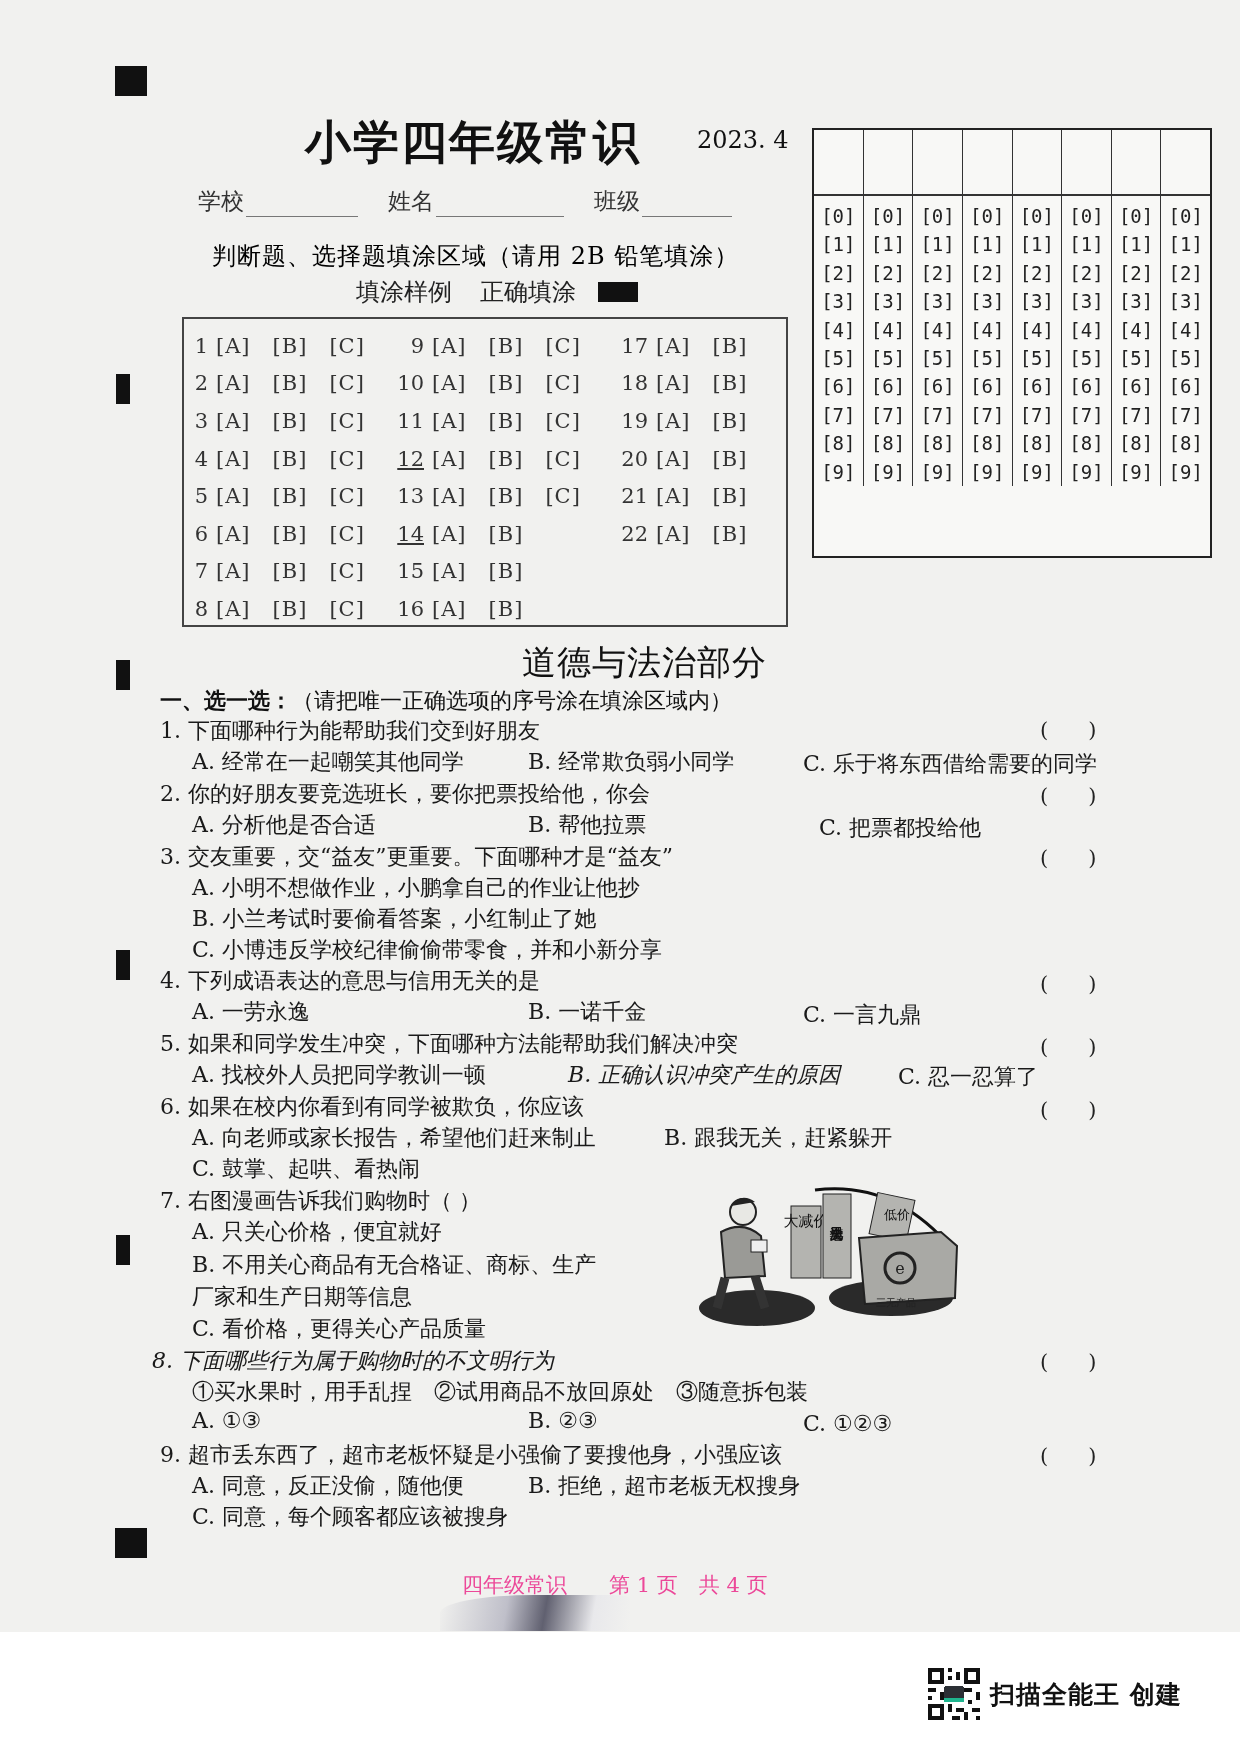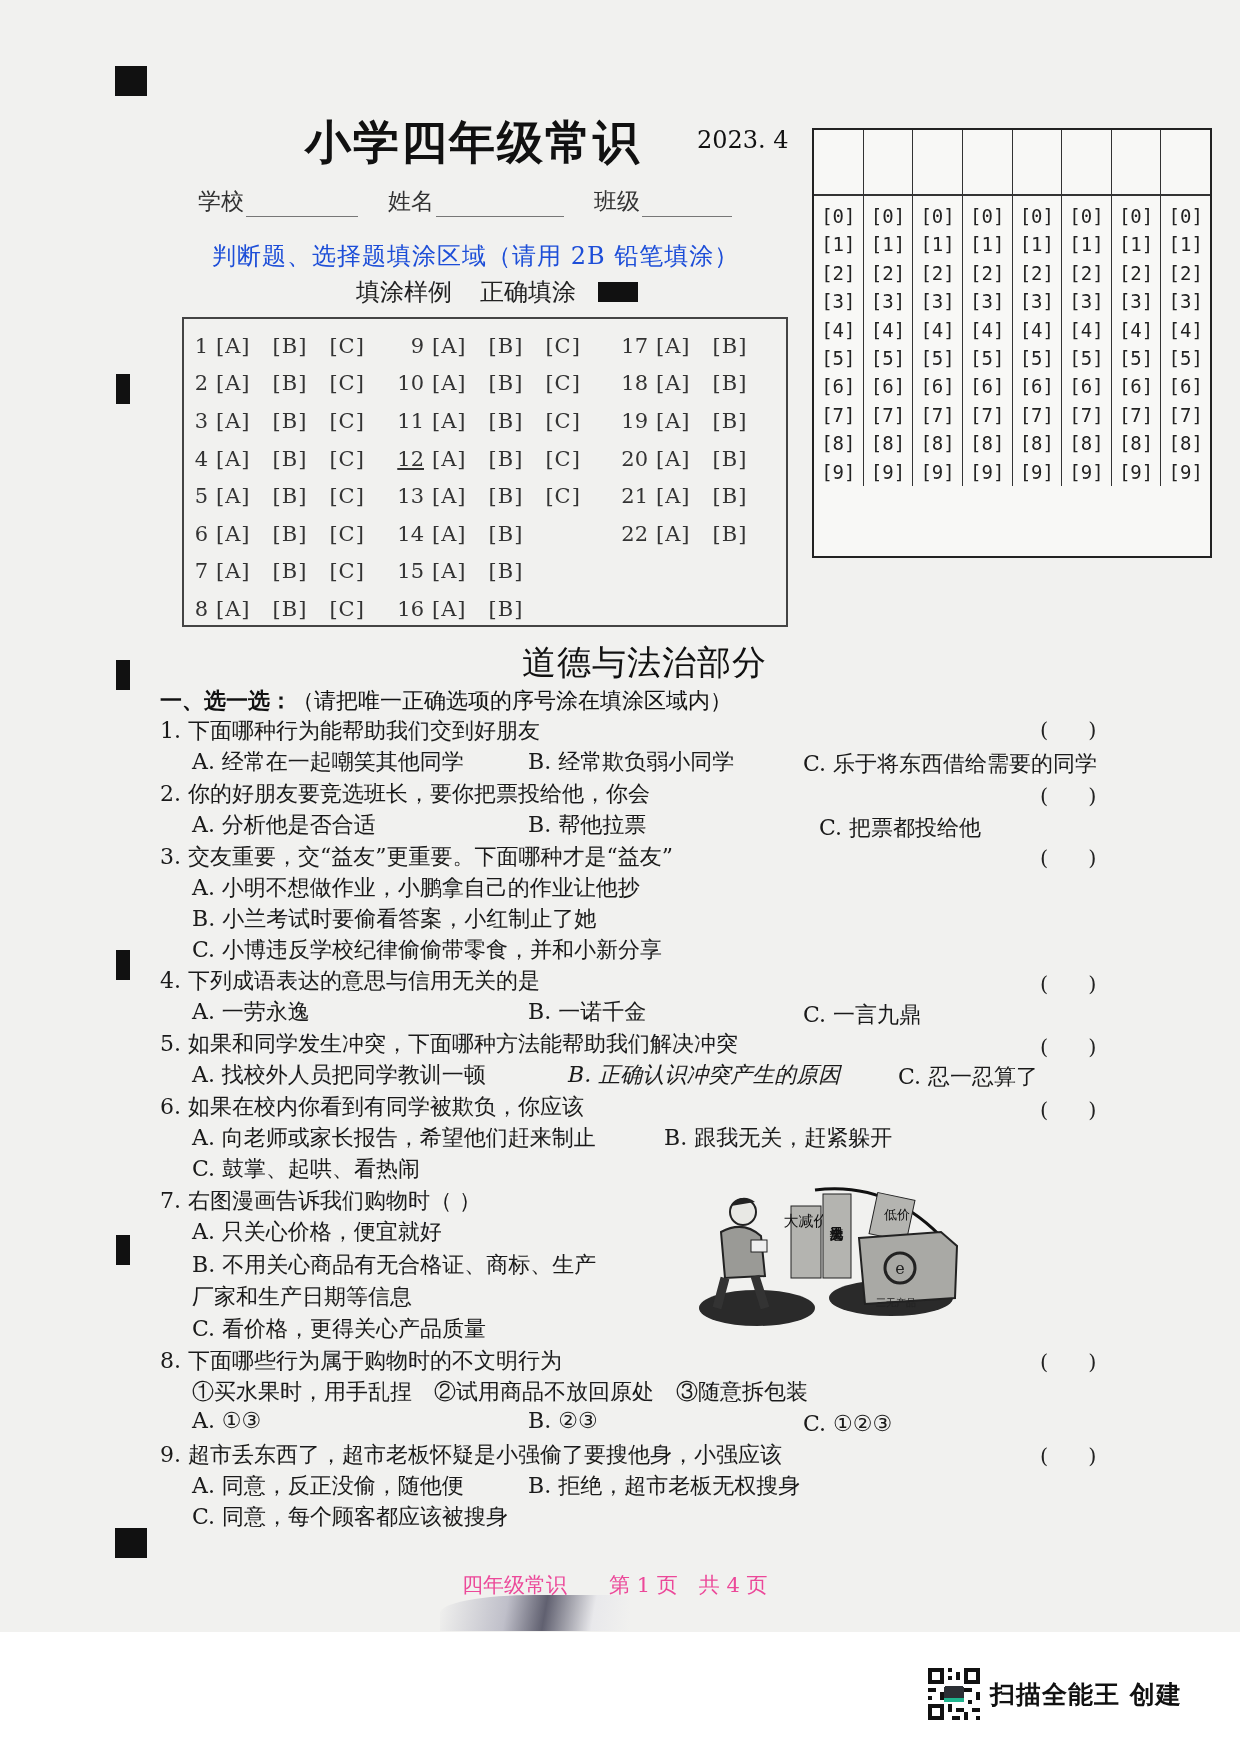--- a/index.html
+++ b/index.html
@@ -16,21 +16,21 @@
   .abs { position:absolute; }
   .marker { position:absolute; background:#111; }
   .title {
     left:305px; top:112px; font-family:"DejaVu Sans","Liberation Sans",sans-serif;
     font-size:46px; font-weight:bold; letter-spacing:2px; color:#111;
   }
   .date { left:697px; top:126px; font-size:24px; color:#111; }
   .fields { left:198px; top:186px; font-size:23px; color:#333; display:flex; gap:8px; }
   .field { display:flex; align-items:flex-end; margin-right:22px; }
   .field .line { display:inline-block; border-bottom:1px solid #777; height:24px; margin-left:2px; }
-  .fill-title { left:212px; top:240px; font-size:24px; color:#1d4ed8; letter-spacing:1px; }
+  .fill-title { left:212px; top:240px; font-size:24px; color:#000000; letter-spacing:1px; }
   .fill-sample { left:356px; top:276px; font-size:24px; color:#222; display:flex; align-items:center; }
   .fill-sample .gap { width:28px; }
   .fill-sample .swatch { width:40px; height:20px; background:#111; margin-left:22px; }
 
   .bubble-box {
     left:182px; top:317px; width:602px; height:306px;
     border:2px solid #444; border-top-width:2px;
   }
   .bub-col { position:absolute; top:8px; }
   .bub-row { height:37.6px; display:flex; align-items:center; font-size:21px; color:#333; white-space:nowrap; }
@@ -193,21 +193,21 @@
         <span class="opt">[B]</span>
         <span class="opt">[C]</span>
       </div>
       <div class="bub-row">
         <span class="qn" style="width: 28px;">13</span>
         <span class="opt">[A]</span>
         <span class="opt">[B]</span>
         <span class="opt">[C]</span>
       </div>
       <div class="bub-row">
-        <span class="qn" style="width: 28px;">14</span>
+        <span class="qn" style="width: 28px; text-decoration: underline;">14</span>
         <span class="opt">[A]</span>
         <span class="opt">[B]</span>
       </div>
       <div class="bub-row">
         <span class="qn" style="width: 28px;">15</span>
         <span class="opt">[A]</span>
         <span class="opt">[B]</span>
       </div>
       <div class="bub-row">
         <span class="qn" style="width: 28px;">16</span>
@@ -442,21 +442,21 @@
     <path d="M164 58 L246 52 L262 66 L260 118 L170 124 Z" fill="#a9a9a5" stroke="#222" stroke-width="2"></path>
     <circle cx="205" cy="88" r="15" fill="none" stroke="#222" stroke-width="3"></circle>
     <text x="205" y="94" font-size="16" text-anchor="middle" fill="#222">e</text>
   </svg>
 </div>
 
 <div class="abs" style="left:828px;top:1216px;width:16px;font-size:14px;line-height:15px;color:#111;writing-mode:vertical-rl;">清仓大甩卖</div>
 <div class="abs" style="left:884px;top:1206px;font-size:13px;color:#111;">低价</div>
 <div class="abs" style="left:876px;top:1296px;font-size:10px;color:#222;">三无产品</div>
 
-<div class="q" style="left:160px;top:1346px;">8. 下面哪些行为属于购物时的不文明行为</div>
+<div class="q" style="left:152px;top:1346px;font-style:italic;">8. 下面哪些行为属于购物时的不文明行为</div>
 <div class="paren" style="left:1040px;top:1350px;">(      )</div>
 <div class="q" style="left:192px;top:1377px;">①买水果时，用手乱捏　②试用商品不放回原处　③随意拆包装</div>
 <div class="q" style="left:192px;top:1408px;">A. ①③</div>
 <div class="q" style="left:528px;top:1408px;">B. ②③</div>
 <div class="q" style="left:803px;top:1411px;">C. ①②③</div>
 
 <div class="q" style="left:160px;top:1440px;">9. 超市丢东西了，超市老板怀疑是小强偷了要搜他身，小强应该</div>
 <div class="paren" style="left:1040px;top:1444px;">(      )</div>
 <div class="q" style="left:192px;top:1471px;">A. 同意，反正没偷，随他便</div>
 <div class="q" style="left:528px;top:1471px;">B. 拒绝，超市老板无权搜身</div>

